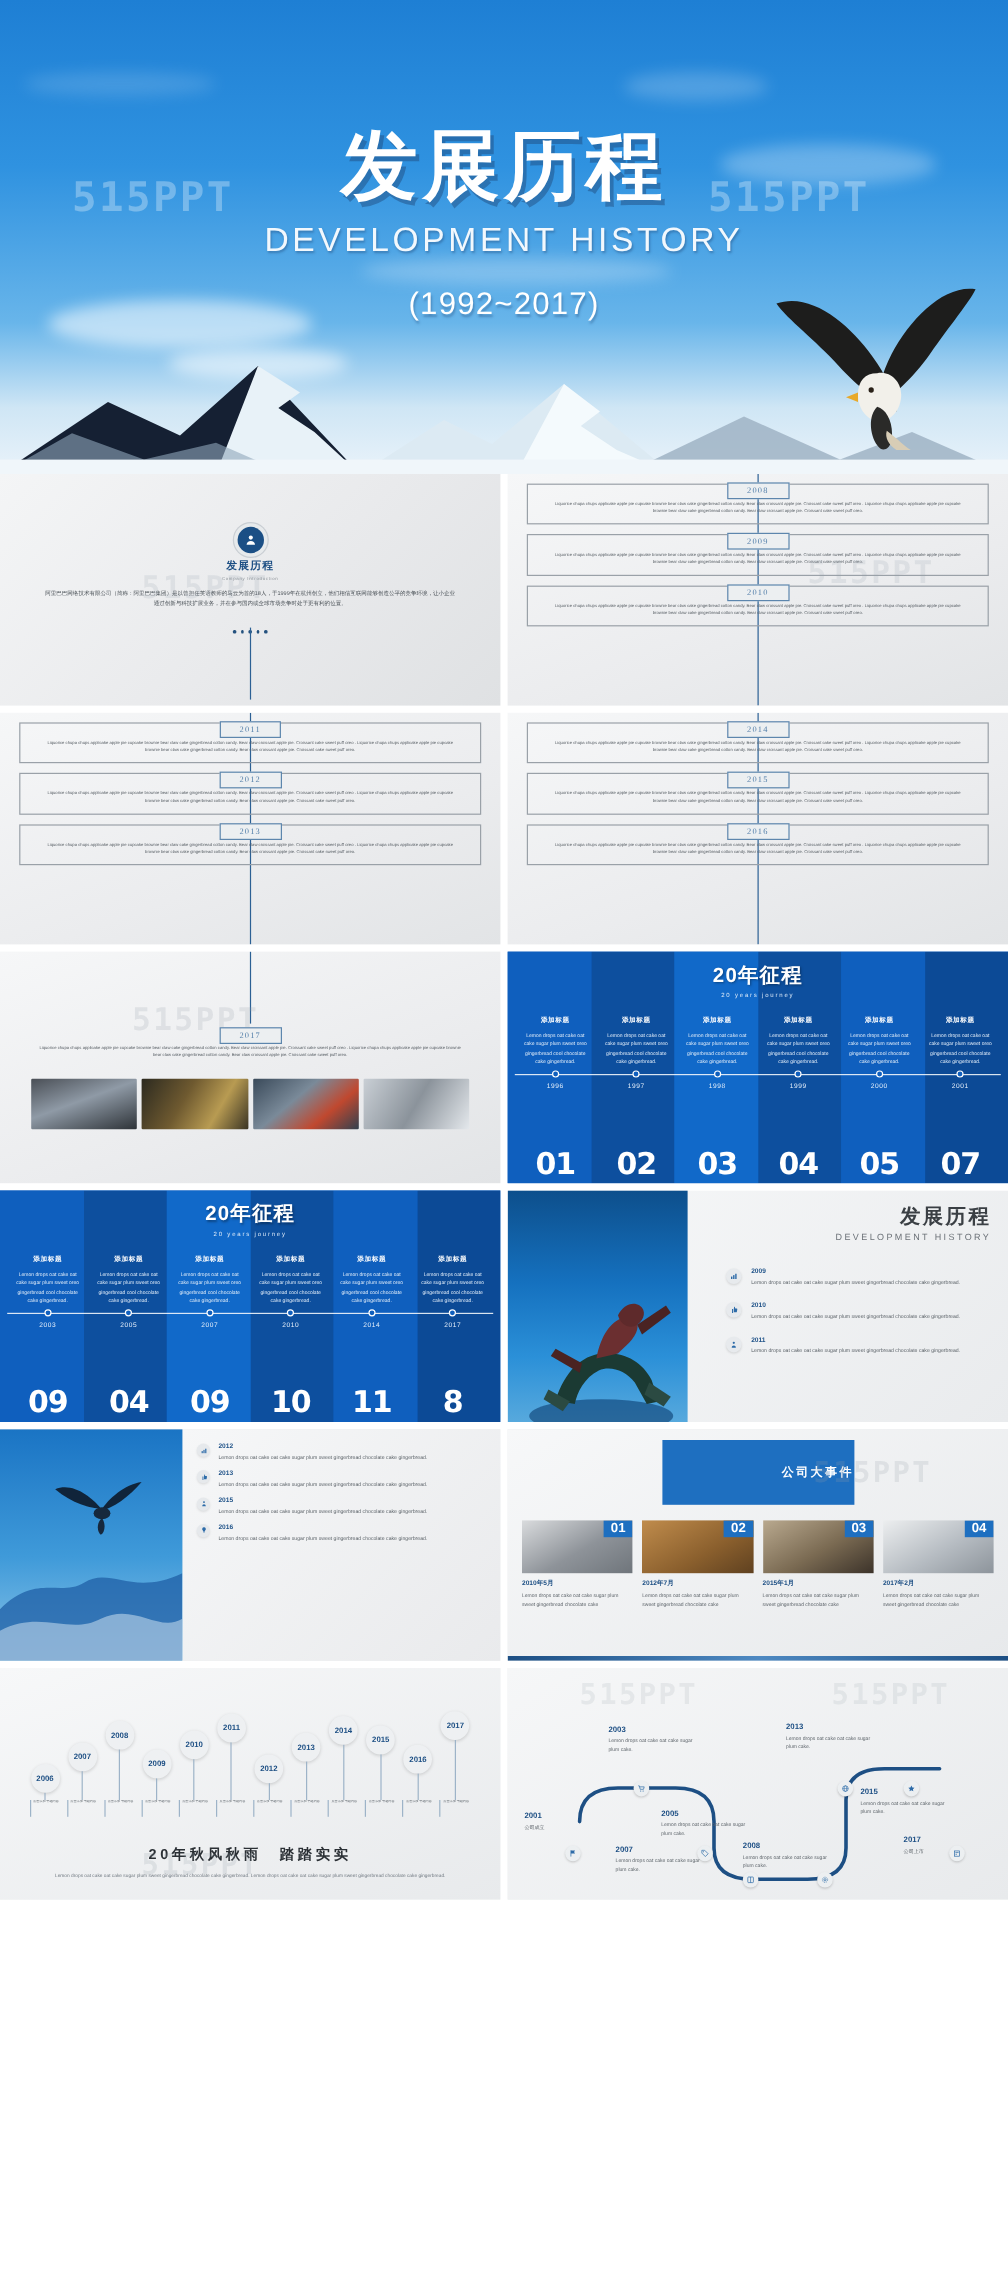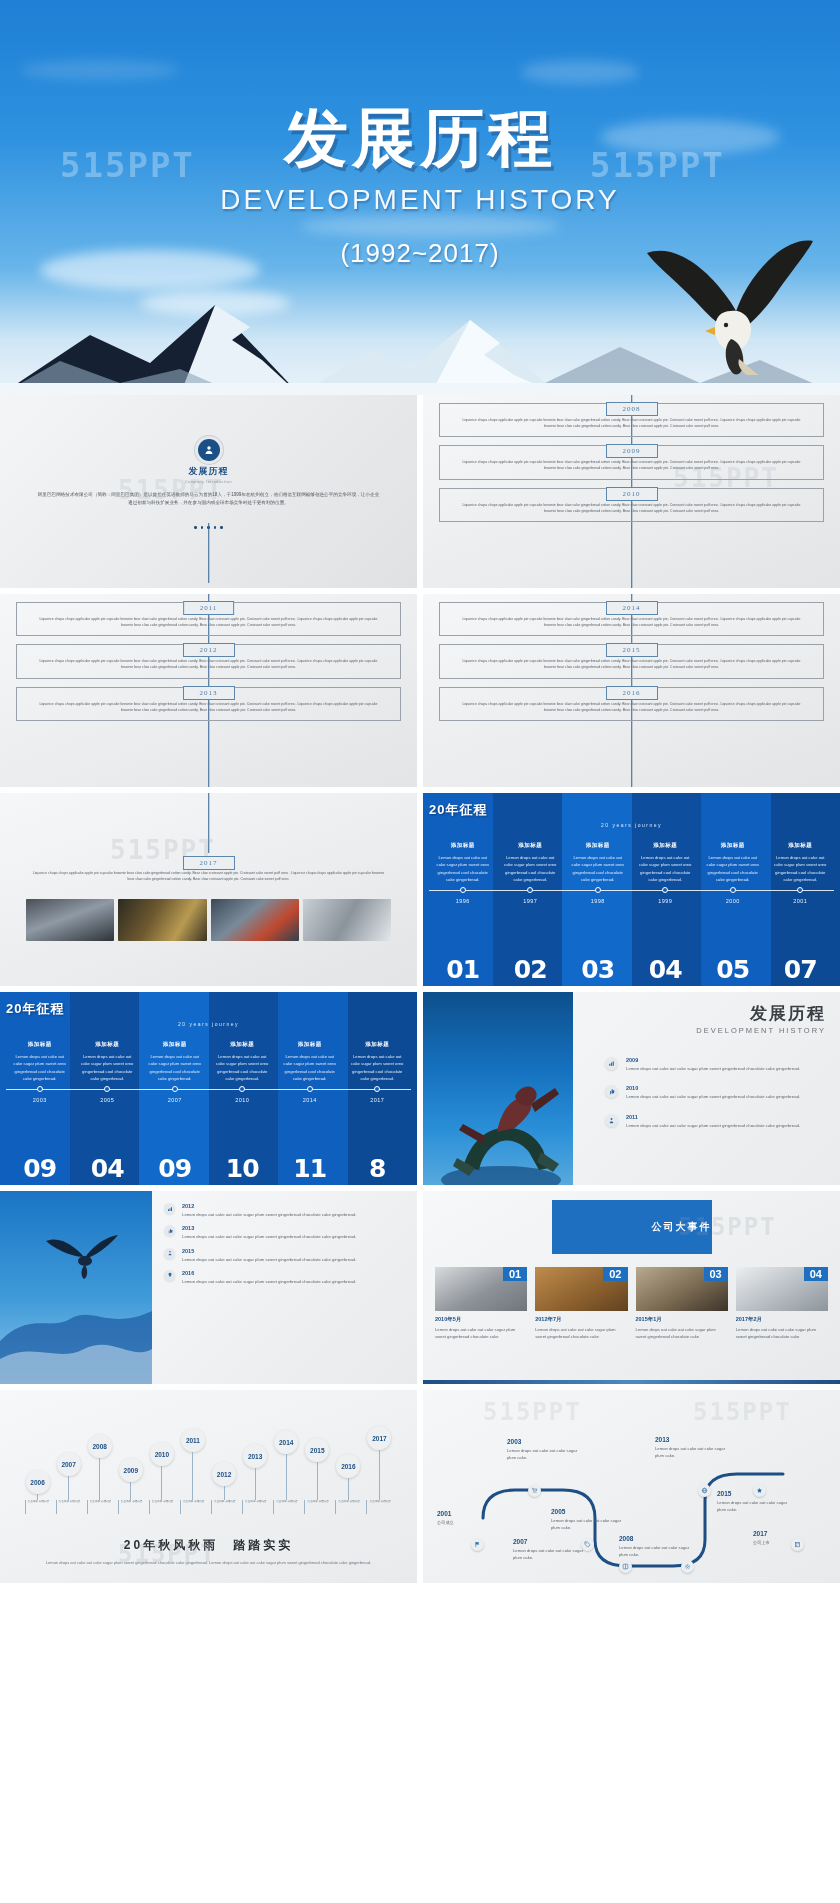--- a/index.html
+++ b/index.html
@@ -73,21 +73,21 @@
 
   
   .ph-strip { display:flex; gap:4px; margin-top:10px; padding:0 10px; }
   .ph { height:42px; flex:1; border-radius:1px; }
 
   
   .bj { background:#0f5fbe; color:#fff; position:relative; }
   .bj-stripes { position:absolute; inset:0; display:flex; }
   .bj-stripes div { flex:1; }
   .bj-inner { position:relative; z-index:2; height:100%; padding:8px 6px 0; }
-  .bj-title { font-size:13px; font-weight:bold; letter-spacing:1px;
+  .bj-title { text-align:center; font-size:17px; font-weight:bold; letter-spacing:1px;
               text-shadow:1px 1px 2px rgba(0,0,0,.35); }
   .bj-sub { text-align:center; font-size:5px; letter-spacing:1.5px; margin-top:3px; color:#dbe9f8; }
   .bj-cols { display:flex; margin-top:14px; }
   .bj-col { flex:1; text-align:center; padding:0 5px; }
   .bj-ch { font-size:5.5px; font-weight:bold; letter-spacing:.5px; }
   .bj-cp { font-size:4.2px; line-height:1.75; margin-top:5px; color:#e2edf9; }
   .bj-axis { position:relative; margin-top:7px; height:1px; background:rgba(255,255,255,.85); }
   .bj-nodes { position:absolute; top:-3px; left:0; right:0; display:flex; }
   .bj-nodes span { flex:1; display:flex; justify-content:center; }
   .bj-nodes i { width:6px;height:6px;border-radius:50%;border:1.3px solid #fff;background:#0f5fbe;display:block; }

